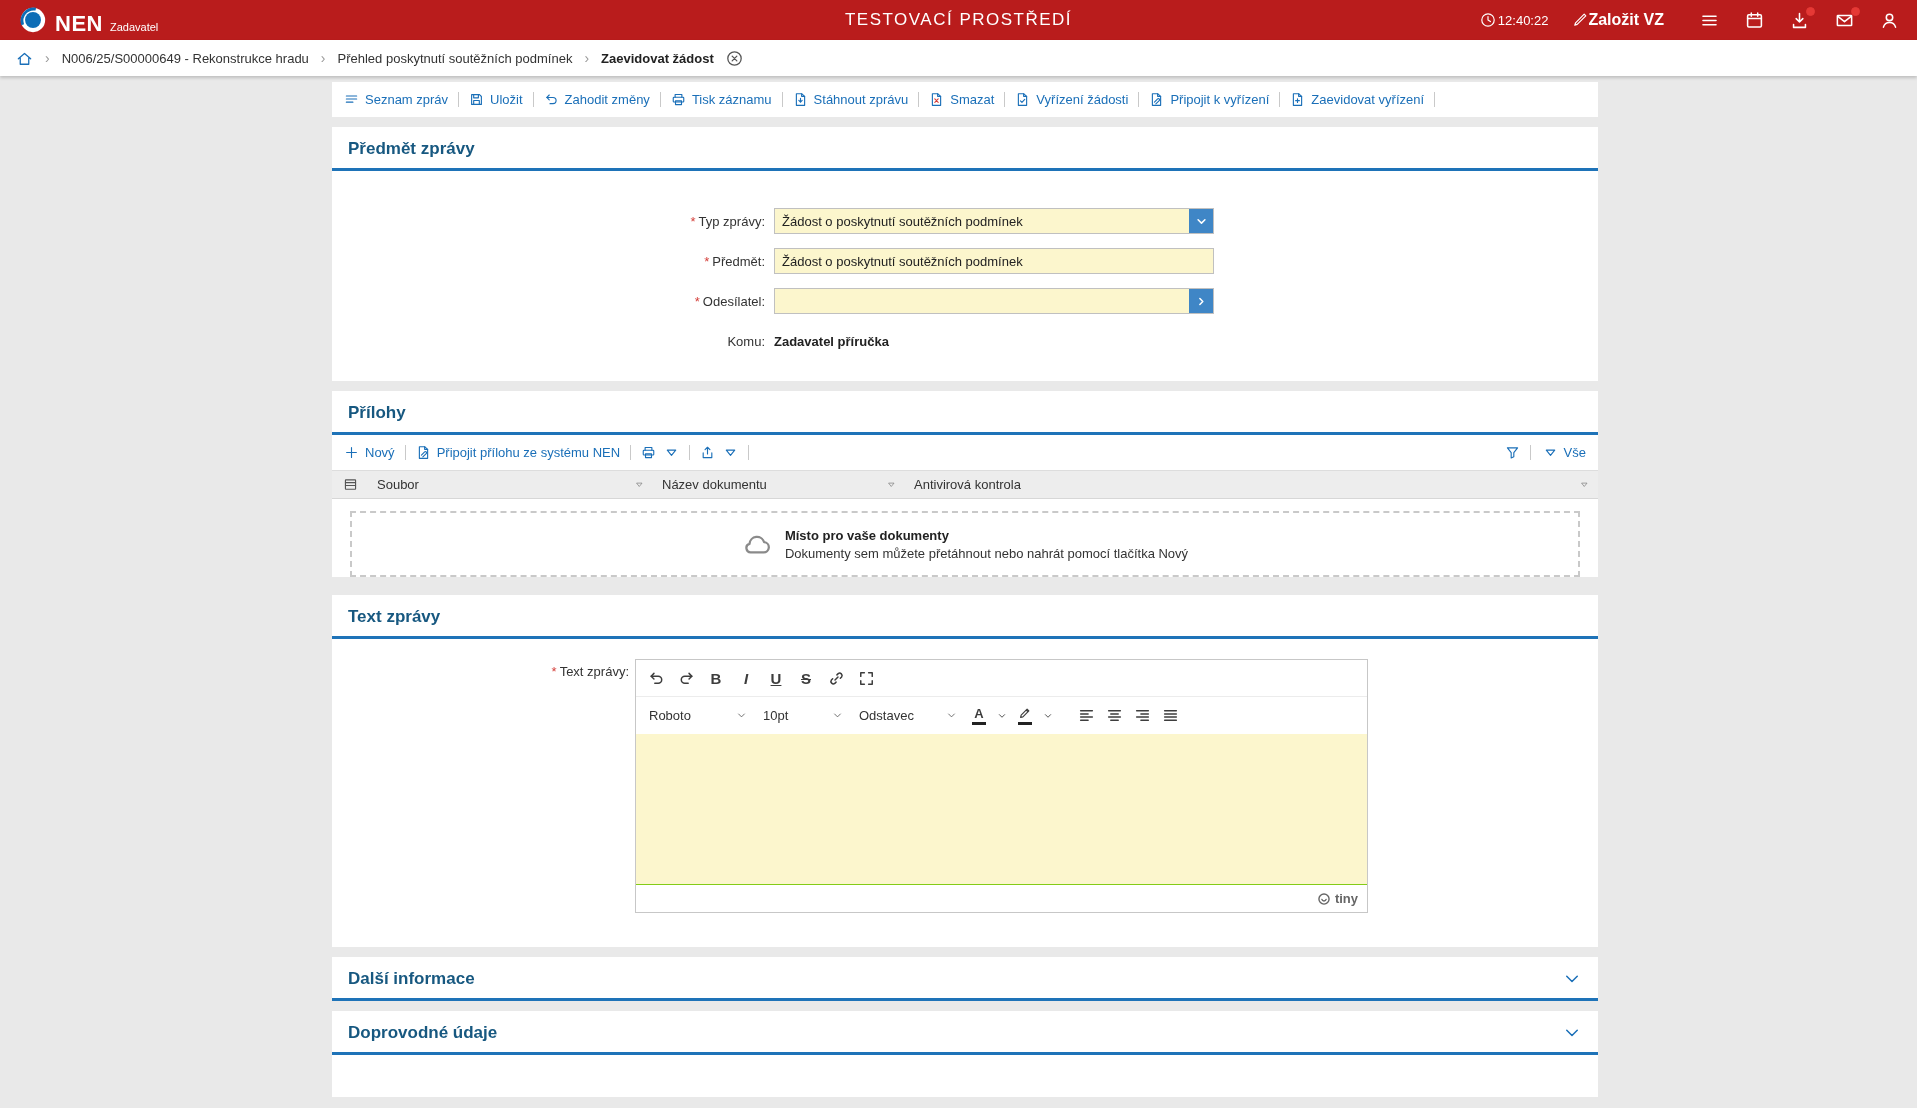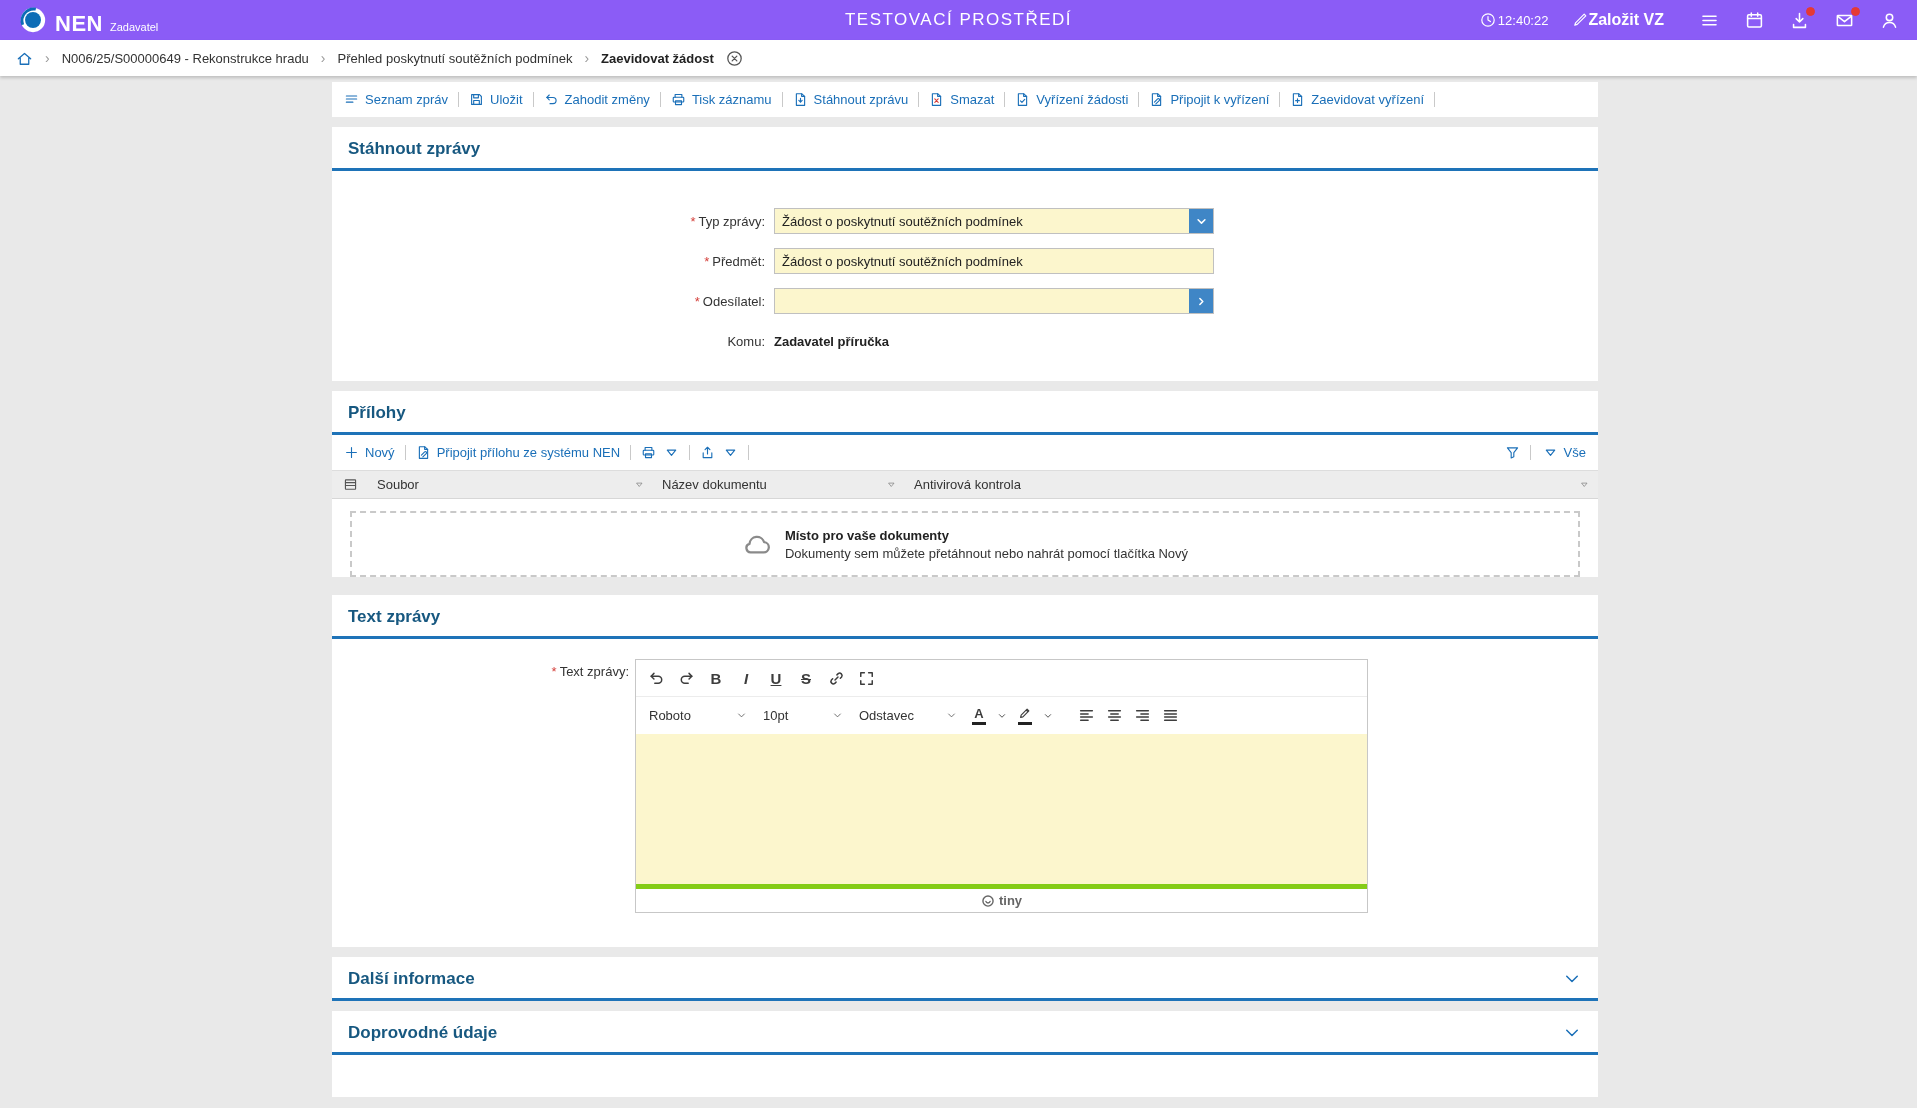--- a/index.html
+++ b/index.html
@@ -3,21 +3,21 @@
 <meta charset="utf-8">
 <style>
   *{box-sizing:border-box;margin:0;padding:0}
   html,body{width:1917px;height:1108px}
   body{background:#e9e9e9;font-family:"Liberation Sans",sans-serif;font-size:13px;color:#333;overflow:hidden}
   button{background:none;border:none;font:inherit;color:inherit;cursor:pointer;padding:0}
   a{text-decoration:none;color:inherit}
   svg.ic{display:block;stroke:currentColor;fill:none;stroke-width:1.2;stroke-linecap:round;stroke-linejoin:round}
 
   
-  .topbar{height:40px;background:#8b5cf6;display:flex;align-items:center;padding:0 18px;color:#fff;position:relative}
+  .topbar{height:40px;background:#b91c1c;display:flex;align-items:center;padding:0 18px;color:#fff;position:relative}
   .brand{display:flex;align-items:flex-end;gap:7px;cursor:pointer}
   .logo{width:30px;height:30px;align-self:center}
   .brand-name{font-size:22px;font-weight:bold;line-height:1;letter-spacing:.5px}
   .brand-sub{font-size:11px;line-height:1.4}
   .env-title{position:absolute;left:50%;transform:translateX(-50%);font-weight:normal;font-size:17px;letter-spacing:1.5px}
   .top-right{margin-left:auto;display:flex;align-items:center}
   .clock{display:flex;align-items:center;gap:2px;font-size:13px;margin-right:24px}
   .clock .ic{width:16px;height:16px}
   .create-vz{display:flex;align-items:center;font-weight:bold;font-size:16px;color:#fff;margin-right:10px}
   .create-vz .ic{width:16px;height:16px}
@@ -98,21 +98,21 @@
   .esel.small{min-width:94px}
   .sch{width:11px;height:11px;color:#555;stroke-width:1.6;margin-left:8px;flex:none}
   .color-btn{width:26px;height:28px;display:flex;flex-direction:column;align-items:center;justify-content:center;gap:2px;color:#3d3d3d}
   .color-btn .A{font-weight:bold;font-size:13px;line-height:1}
   .color-btn .ic{width:14px;height:14px;stroke-width:1.3}
   .cbar{width:14px;height:3px;background:#222}
   .mini-ch{width:16px;height:28px;display:flex;align-items:center;justify-content:center}
   .mini-ch .ic{width:10px;height:10px;color:#555;stroke-width:1.6}
   .align-group{display:flex;margin-left:14px}
   .ebody{height:150px;background:#fcf6cd;cursor:text}
-  .estatus{height:28px;display:flex;align-items:center;justify-content:center;padding:0 9px;border-top:5px solid #84cc16}
+  .estatus{height:28px;display:flex;align-items:center;justify-content:flex-end;padding:0 9px;border-top:1px solid #84cc16}
   .tiny-brand{display:flex;align-items:center;gap:4px;color:#666;font-weight:bold;font-size:13px}
   .tiny-brand .ic{width:14px;height:14px;stroke-width:1.6}
 
   .filler{height:42px}
   .hidden-defs{position:absolute;width:0;height:0;overflow:hidden}
 </style>
 </head>
 <body>
 
 <svg class="hidden-defs" xmlns="http://www.w3.org/2000/svg">
@@ -389,21 +389,21 @@
             <use href="#s-doc-plus"></use>
           </svg>
           <span>Zaevidovat vyřízení</span>
         </span>
         <span class="vsep"></span>
     </div>
   </section>
 
   <section class="card">
     <div class="sec-head">
-      <h2 class="sec-title">Stáhnout zprávy</h2>
+      <h2 class="sec-title">Předmět zprávy</h2>
     </div>
     <div class="form">
       <div class="frow">
         <label class="flabel"><span class="req">*</span><span>Typ zprávy:</span></label>
         <div class="fctrl">
           <div class="select">
             <span class="sel-val">Žádost o poskytnutí soutěžních podmínek</span>
             <button class="sel-btn">
                 <svg class="ic">
                   <use href="#s-chevron"></use>

